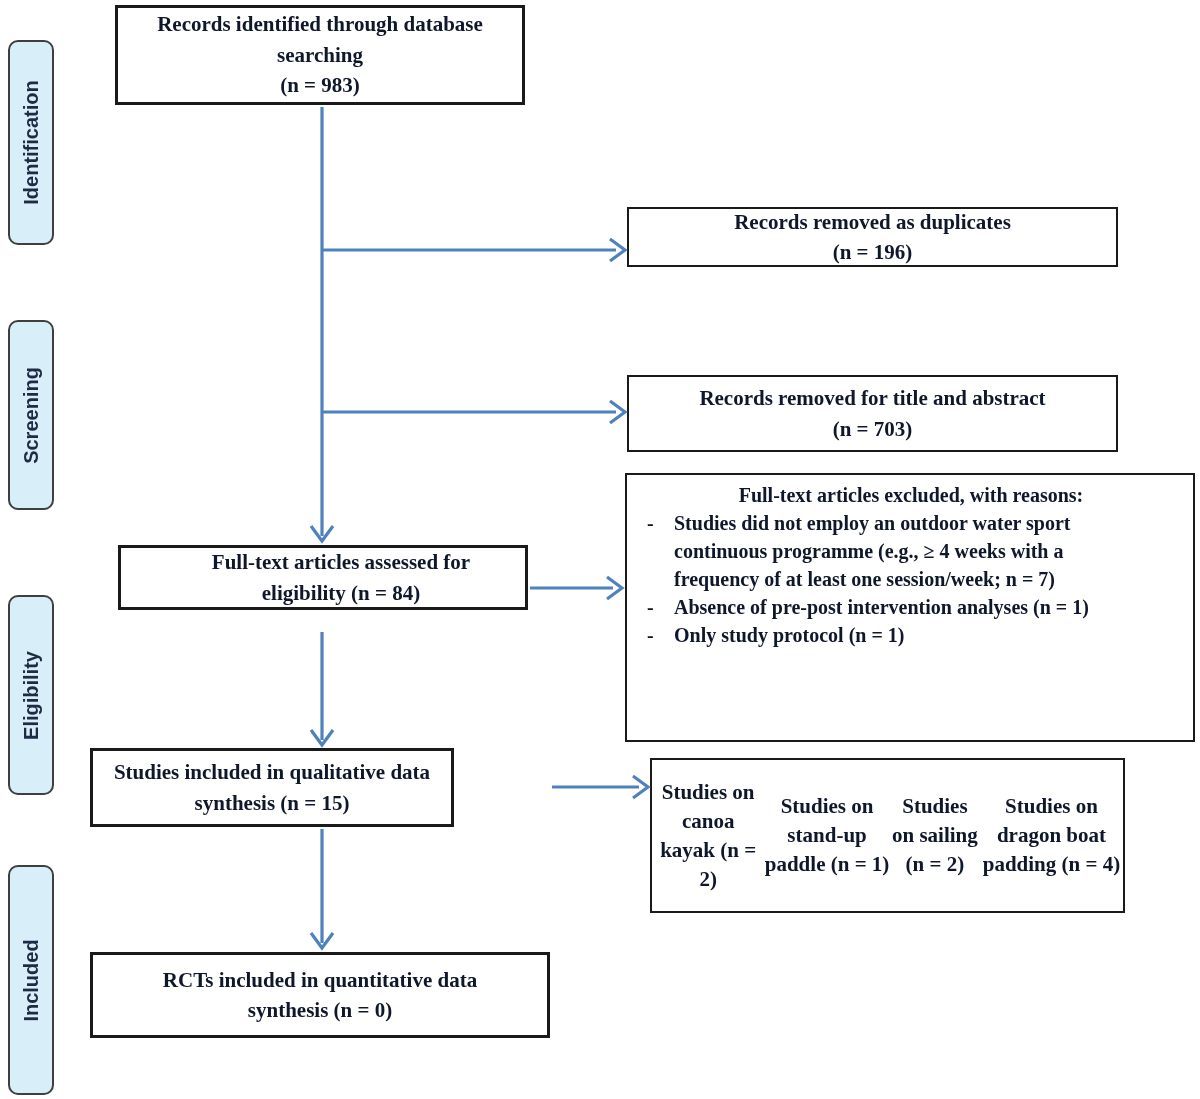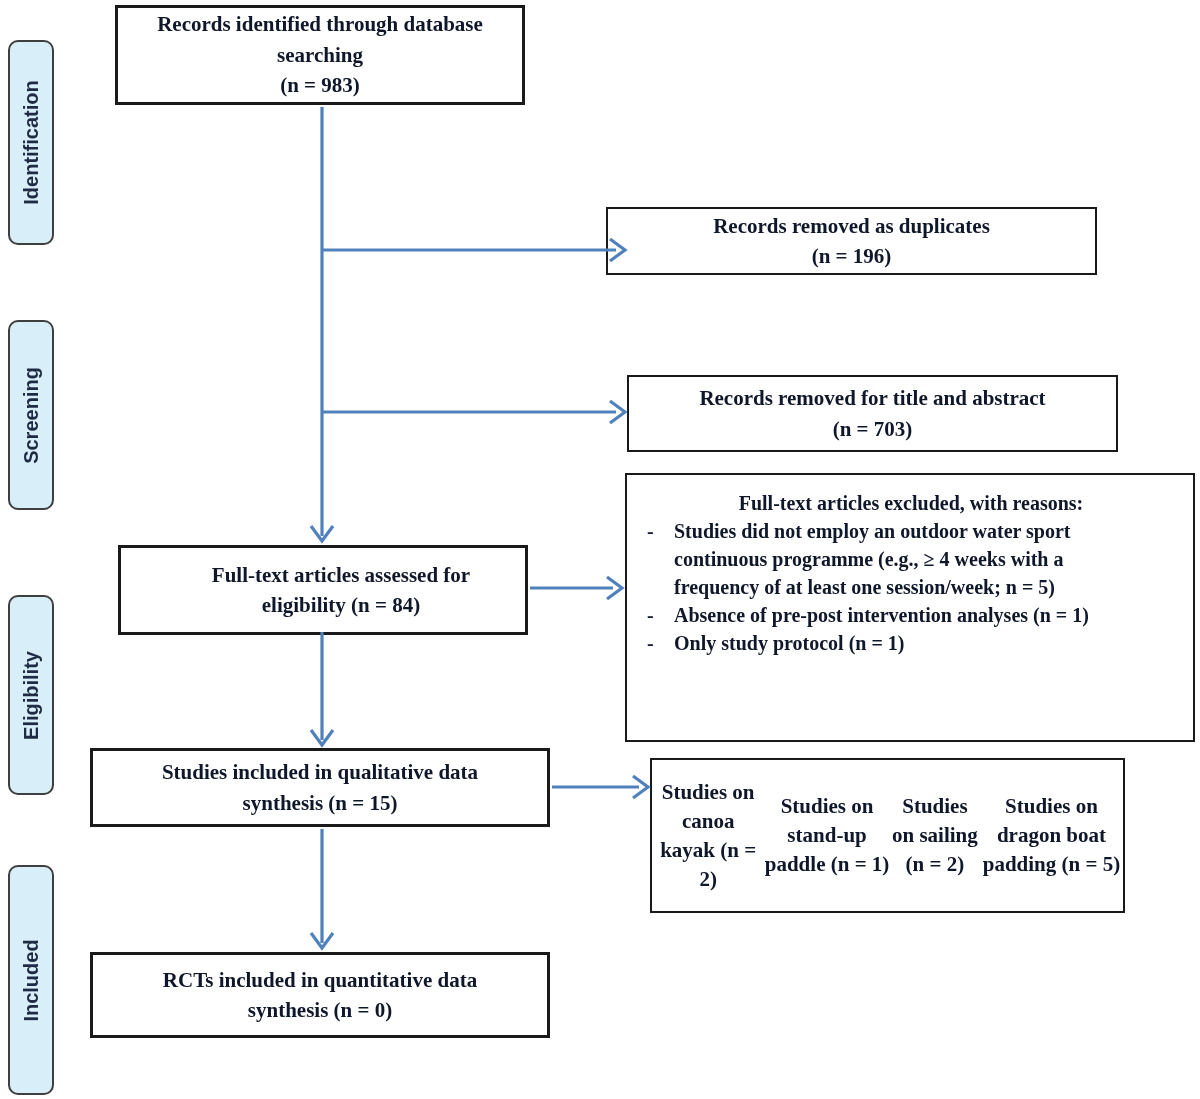--- a/index.html
+++ b/index.html
@@ -26,21 +26,21 @@
     display:flex;align-items:center;justify-content:center;
     text-align:center;font-weight:bold;font-size:21px;color:#0f172a;
     line-height:1.45;
   }
   .fbox .txt{white-space:pre-line;}
   
   .excluded{
     display:block;text-align:left;font-size:20px;line-height:28px;
     padding:6px 8px 4px 10px;
   }
-  .excluded .ex-title{text-align:center;margin-top:8px;}
+  .excluded .ex-title{text-align:center;}
   .reason{padding-left:37px;text-indent:-27px;white-space:pre-line;}
   .reason::before{content:"-";display:inline-block;width:27px;text-indent:0;}
   
   .sports{display:flex;flex-direction:row;justify-content:center;line-height:29px;}
   
   svg.arrows{position:absolute;left:0;top:0;pointer-events:none;}
   svg.arrows path{stroke:#4F81BD;stroke-width:3.2;fill:none;stroke-linejoin:miter;}
 </style>
 </head>
 <body>
@@ -57,54 +57,54 @@
 <div class="stage" style="top:865px;height:230px;">
   <span>Included</span>
 </div>
 
 <div class="fbox" style="left:115px;top:5px;width:410px;height:100px;border-width:3px;">
   <div class="txt">Records identified through database
 searching
 (n = 983)</div>
 </div>
 
-<div class="fbox" style="left:606px;top:207px;width:491px;height:68px;">
+<div class="fbox" style="left:627px;top:207px;width:491px;height:60px;">
   <div class="txt">Records removed as duplicates
 (n = 196)</div>
 </div>
 
 <div class="fbox" style="left:627px;top:375px;width:491px;height:77px;">
   <div class="txt">Records removed for title and abstract
 (n = 703)</div>
 </div>
 
 <div class="fbox excluded" style="left:625px;top:473px;width:570px;height:269px;">
   <div class="ex-title">Full-text articles excluded, with reasons:</div>
   <div class="reason">Studies did not employ an outdoor water sport
 continuous programme (e.g., ≥ 4 weeks with a
-frequency of at least one session/week; n = 5)</div>
+frequency of at least one session/week; n = 7)</div>
   <div class="reason">Absence of pre-post intervention analyses (n = 1)</div>
   <div class="reason">Only study protocol (n = 1)</div>
 </div>
 
-<div class="fbox" style="left:118px;top:545px;width:410px;height:90px;border-width:3px;padding-left:36px;">
+<div class="fbox" style="left:118px;top:545px;width:410px;height:65px;border-width:3px;padding-left:36px;">
   <div class="txt">Full-text articles assessed for
 eligibility (n = 84)</div>
 </div>
 
-<div class="fbox" style="left:90px;top:748px;width:460px;height:79px;border-width:3px;">
+<div class="fbox" style="left:90px;top:748px;width:364px;height:79px;border-width:3px;">
   <div class="txt">Studies included in qualitative data
 synthesis (n = 15)</div>
 </div>
 
 <div class="fbox sports" style="left:650px;top:758px;width:475px;height:155px;">
   <div>Studies on canoa kayak (n = 2)</div>
   <div>Studies on stand-up paddle (n = 1)</div>
   <div>Studies on sailing (n = 2)</div>
-  <div>Studies on dragon boat padding (n = 5)</div>
+  <div>Studies on dragon boat padding (n = 4)</div>
 </div>
 
 <div class="fbox" style="left:90px;top:952px;width:460px;height:86px;border-width:3px;">
   <div class="txt">RCTs included in quantitative data
 synthesis (n = 0)</div>
 </div>
 
 <svg class="arrows" width="1200" height="1099" viewBox="0 0 1200 1099">
 
   <path d="M322,107 V536"></path>

